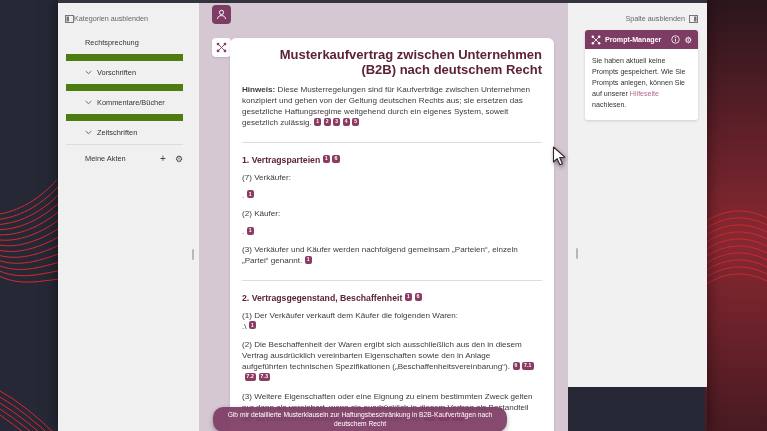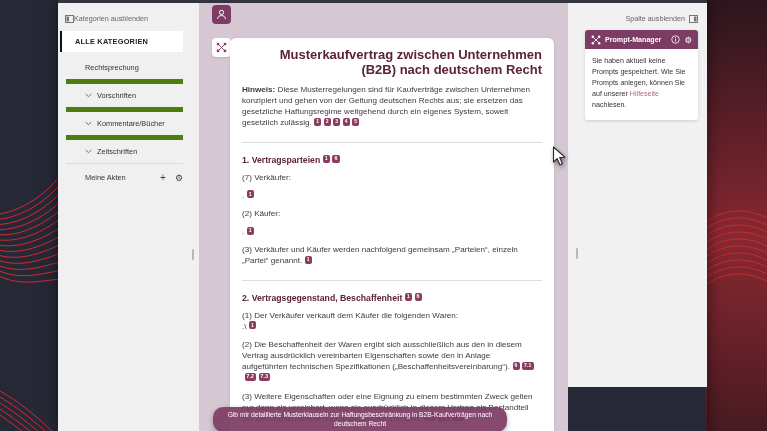--- a/index.html
+++ b/index.html
@@ -20,21 +20,21 @@
 
   
   .sidebar { position:absolute; left:0; top:3px; width:141px; height:428px; background:#f1f0f1; }
   .sb-hide { display:flex; align-items:center; margin:11px 0 8px 7px;
              font-size:7.2px; color:#666; cursor:pointer; }
   .sb-sel { background:#fff; border-left:2.5px solid #111; margin:0 16px 4px 2px;
             padding:6px 0 6px 13px; font-size:7.4px; font-weight:bold; color:#222;
             letter-spacing:.2px; }
   .sb-item { display:flex; align-items:center; gap:5px; font-size:7.4px; color:#333;
              padding:7px 0 7px 27px; margin-right:16px; cursor:pointer; }
-  .sb-item.divided { border-top:5px solid #4d7c0f; margin-left:8px; padding-left:19px; }
+  .sb-item.divided { border-top:7px solid #4d7c0f; margin-left:8px; padding-left:19px; }
   .sb-item.indent { padding-left:27px; }
   .chev { width:7px; height:5px; flex:0 0 auto; }
   .sb-files { display:flex; align-items:center; font-size:7.4px; color:#333;
               border-top:1px solid #dcdcdc; margin:0 16px 0 8px; padding:8px 0 8px 19px; }
   .sb-plus { margin-left:auto; font-size:10px; color:#444; cursor:pointer; }
   .sb-gear { margin-left:9px; font-size:9px; color:#444; cursor:pointer; }
   .drag-handle { position:absolute; width:2px; height:11px; background:#b9b6b9; border-radius:1px; }
 
   
   .center { position:absolute; left:141px; top:3px; width:369px; height:428px; background:#d5c8d3; }
@@ -123,21 +123,20 @@
 
     <div class="sidebar">
       <div class="sb-hide">
         <svg width="9" height="8" viewBox="0 0 9 8">
           <rect x="0.5" y="0.5" width="8" height="7" fill="none" stroke="#777" stroke-width="1"></rect>
           <rect x="1.5" y="1.5" width="2.5" height="5" fill="#777"></rect>
         </svg>
         <span>Kategorien ausblenden</span>
       </div>
       <div>
-          <div class="sb-sel">ALLE KATEGORIEN</div>
           <div class="sb-item indent">
             <span>Rechtsprechung</span>
           </div>
           <div class="sb-item divided">
             <svg class="chev" viewBox="0 0 10 6">
               <path d="M1 1 L5 4.6 L9 1" fill="none" stroke="#555" stroke-width="1.2"></path>
             </svg>
             <span>Vorschriften</span>
           </div>
           <div class="sb-item divided">

